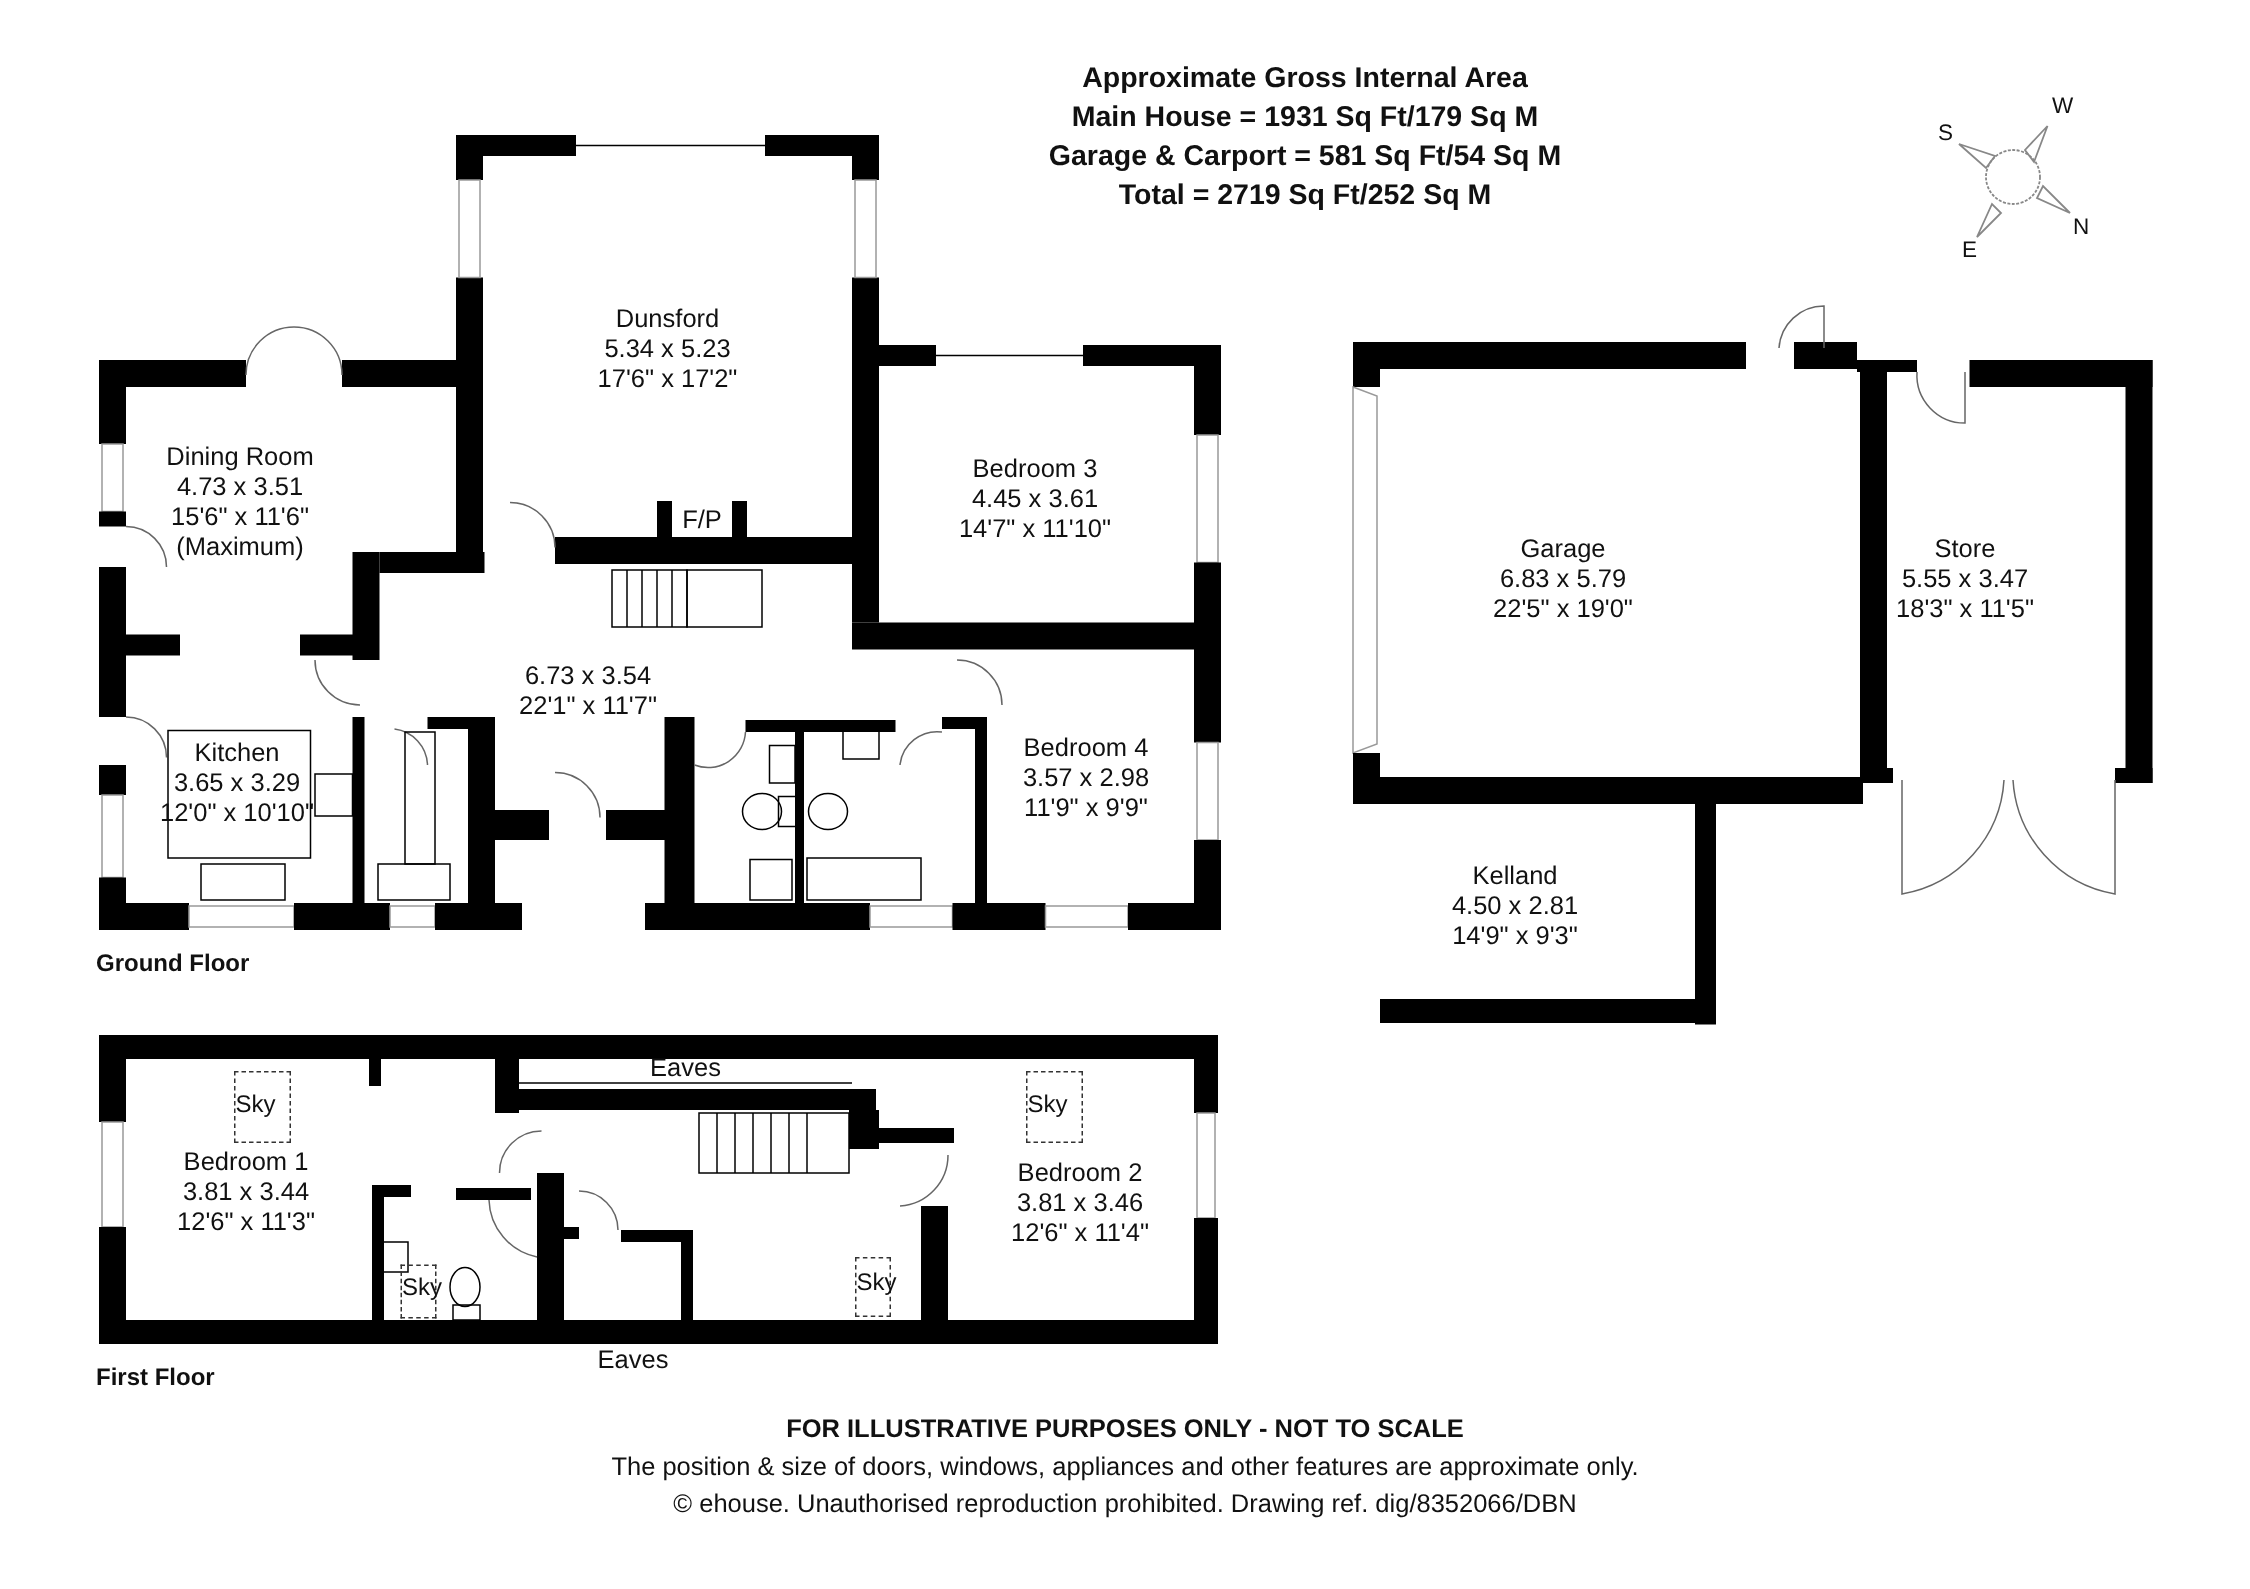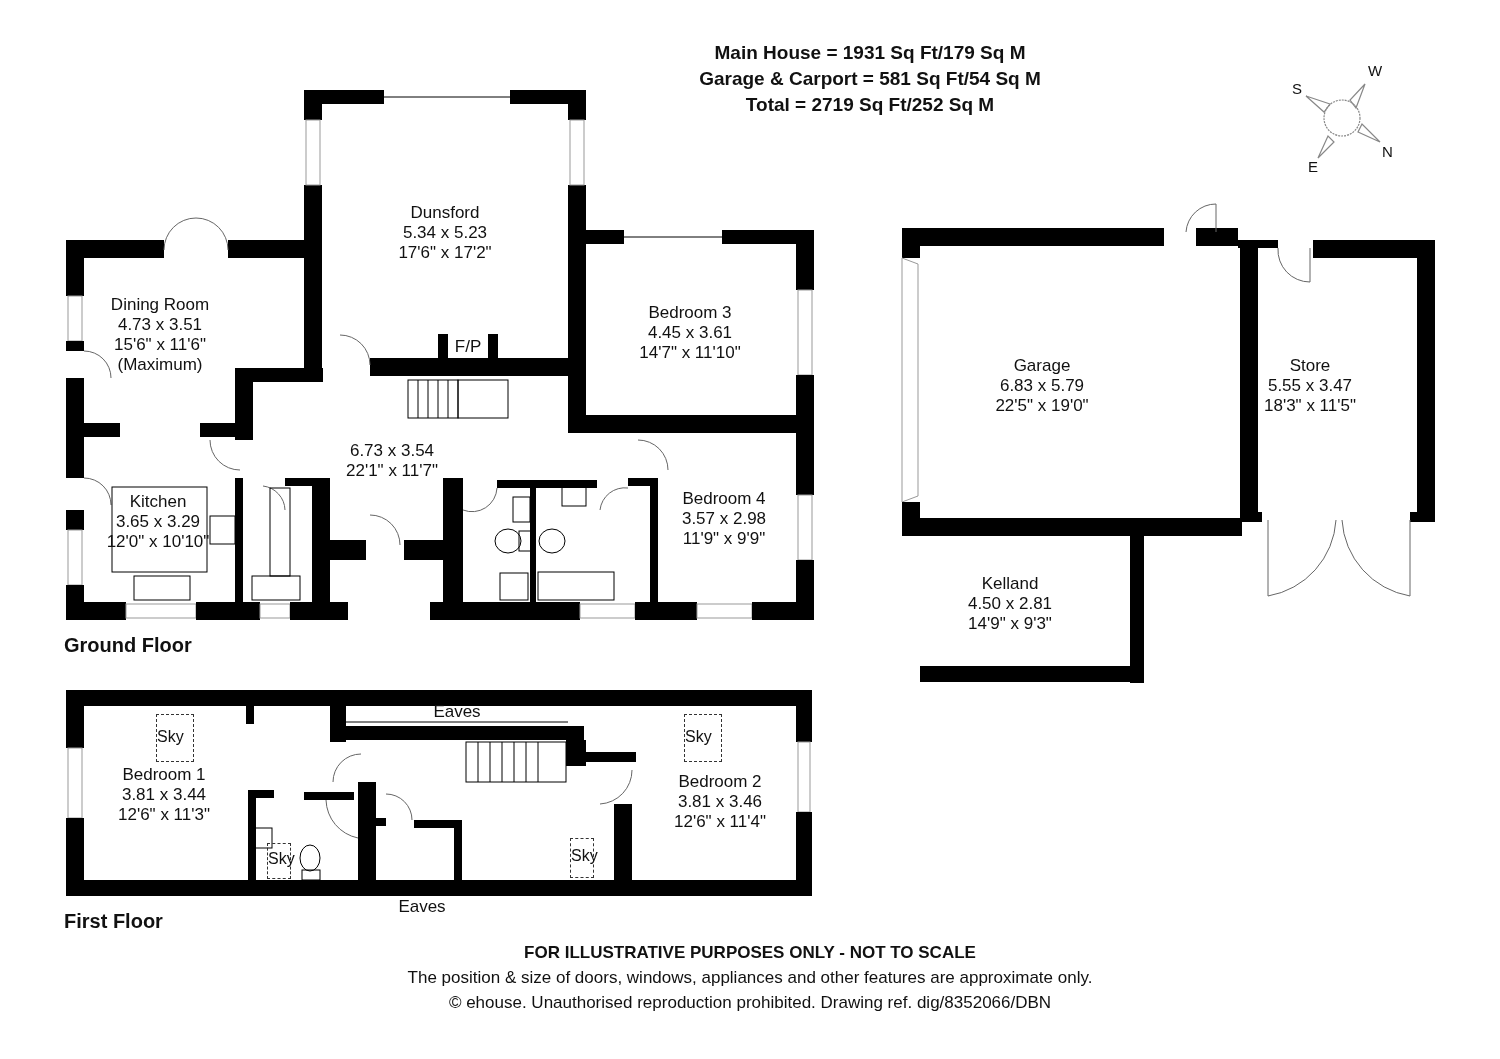--- a/index.html
+++ b/index.html
@@ -3,21 +3,21 @@
 <meta charset="utf-8">
 <style>
   html,body{margin:0;padding:0;background:#fff;}
   body{width:1500px;height:1059px;position:relative;overflow:hidden;font-family:"Liberation Sans",sans-serif;color:#111;}
   #plan{position:absolute;left:0;top:0;}
   .wall{fill:#000;}
   .thin{stroke:#000;stroke-width:1;fill:none;}
   .arc{stroke:#666;stroke-width:1;fill:none;}
   .win{fill:#fff;stroke:#999;stroke-width:1;}
   .lbl{position:absolute;text-align:center;font-size:17px;line-height:20px;white-space:nowrap;transform:translateX(-50%);}
-  .floor-label{position:absolute;font-weight:bold;font-size:20px;}
+  .floor-label{position:absolute;font-weight:bold;font-size:16px;}
   .header{position:absolute;left:870px;top:40px;transform:translateX(-50%);text-align:center;font-weight:bold;font-size:19px;line-height:26px;white-space:nowrap;}
   .footer{position:absolute;left:750px;top:940px;transform:translateX(-50%);text-align:center;font-size:17px;line-height:25px;white-space:nowrap;}
   .footer .b{font-weight:bold;}
   .compass-l{position:absolute;font-size:15px;}
   .sky{position:absolute;border:1px dashed #333;font-size:16px;}
 </style>
 </head>
 <body>
 
 <svg id="plan" width="1500" height="1059">
@@ -186,20 +186,21 @@
   <g stroke="#888" fill="none" stroke-width="1.2">
     <circle cx="1342" cy="118" r="18" stroke-dasharray="2 1"></circle>
     <path d="M1306 96 L1330 104 L1324 112 Z"></path>
     <path d="M1365 84 L1356 108 L1350 100 Z"></path>
     <path d="M1380 142 L1358 132 L1362 124 Z"></path>
     <path d="M1318 158 L1328 136 L1334 142 Z"></path>
   </g>
 </svg>
 
 <div class="header">
+  <div>Approximate Gross Internal Area</div>
   <div>Main House = 1931 Sq Ft/179 Sq M</div>
   <div>Garage &amp; Carport = 581 Sq Ft/54 Sq M</div>
   <div>Total = 2719 Sq Ft/252 Sq M</div>
 </div>
 
 <span class="compass-l" style="left:1368px;top:62px">W</span>
 <span class="compass-l" style="left:1292px;top:80px">S</span>
 <span class="compass-l" style="left:1382px;top:143px">N</span>
 <span class="compass-l" style="left:1308px;top:158px">E</span>
 

